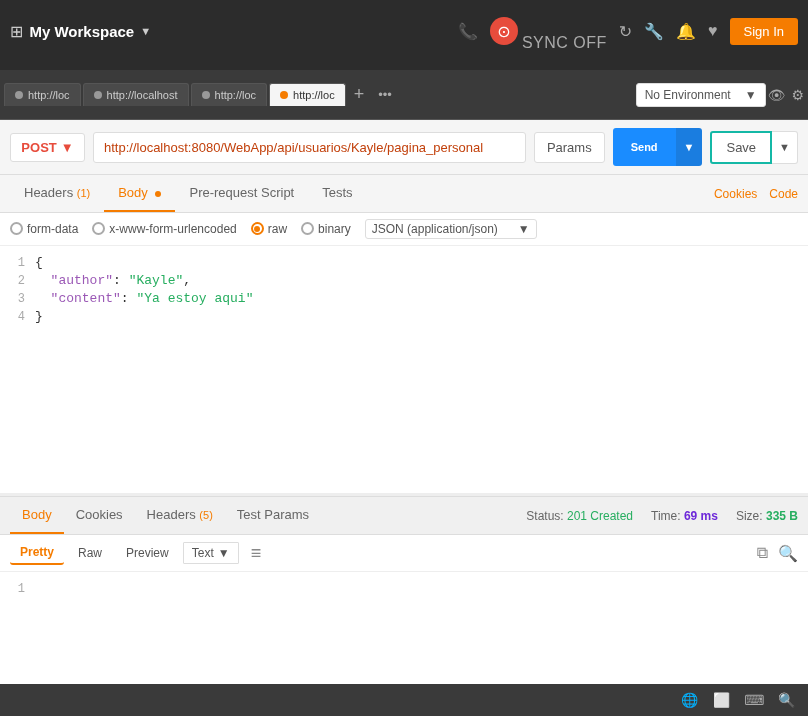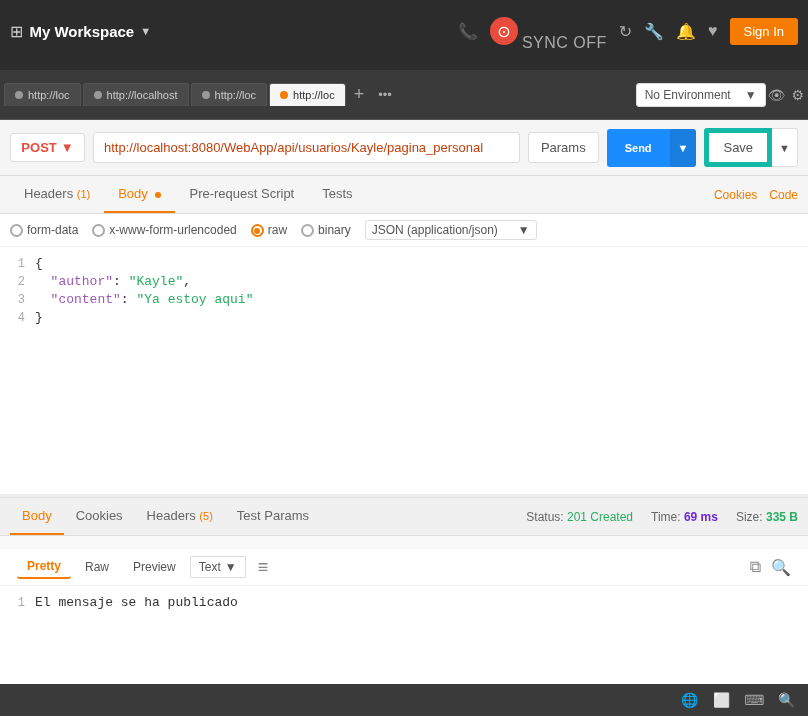--- a/index.html
+++ b/index.html
@@ -100,21 +100,21 @@
     .send-btn {
       background: #1a8cff; color: white; border: none; border-radius: 3px 0 0 3px;
       padding: 13px 18px; font-size: 11px; font-weight: 600; cursor: pointer;
     }
     .send-chevron {
       background: #1a7de0; color: white; border: none; border-radius: 0 3px 3px 0;
       padding: 7px 8px; cursor: pointer; font-size: 11px;
     }
     .save-btn-group { display: flex; }
     .save-btn {
-      background: #fff; border: 5px solid #14b8a6; border-radius: 3px 0 0 3px;
+      background: #fff; border: 2px solid #14b8a6; border-radius: 3px 0 0 3px;
       padding: 7px 14px; font-size: 13px; color: #555; cursor: pointer;
     }
     .save-chevron {
       background: #fff; border: 1px solid #ddd; border-left: none; border-radius: 0 3px 3px 0;
       padding: 7px 7px; cursor: pointer; font-size: 11px; color: #555;
     }
 
     
     .req-tabs {
       background: #f5f5f5;
@@ -135,21 +135,21 @@
 
     
     .body-types {
       background: #fff;
       display: flex;
       align-items: center;
       padding: 6px 10px;
       gap: 14px;
       border-bottom: 1px solid #eee;
     }
-    .radio-option { display: flex; align-items: flex-end; gap: 4px; font-size: 12px; color: #555; cursor: pointer; }
+    .radio-option { display: flex; align-items: flex-start; gap: 4px; font-size: 12px; color: #555; cursor: pointer; }
     .radio-dot {
       width: 13px; height: 13px; border-radius: 50%; border: 2px solid #aaa;
       display: flex; align-items: center; justify-content: center;
     }
     .radio-dot.selected { border-color: #f57c00; }
     .radio-inner { width: 6px; height: 6px; border-radius: 50%; background: #f57c00; }
     .json-badge {
       display: flex; align-items: center; gap: 20px; font-size: 12px; color: #555;
       padding: 2px 6px; border: 1px solid #ddd; border-radius: 3px; cursor: pointer;
     }
@@ -191,22 +191,22 @@
     }
     .resp-tab.active { color: #f57c00; border-bottom: 2px solid #f57c00; }
     .resp-badge { color: #f57c00; font-size: 11px; }
     .resp-status { margin-left: auto; display: flex; gap: 18px; align-items: center; font-size: 12px; color: #666; }
     .status-num { color: #27ae60; }
     .time-val { color: #6d28d9; font-weight: 600; }
     .size-val { color: #27ae60; font-weight: 600; }
 
     
     .resp-body-opts {
-      display: flex; align-items: center; padding: 6px 17px; gap: 4px;
-      background: #fff; border-bottom: 1px solid #eee; margin-top: 13px;
+      display: flex; align-items: center; padding: 6px 10px; gap: 4px;
+      background: #fff; border-bottom: 1px solid #eee;
     }
     .resp-opt-btn {
       padding: 4px 10px; font-size: 12px; color: #555; cursor: pointer;
       border: none; background: none; border-radius: 3px;
     }
     .resp-opt-btn.active { color: #f57c00; font-weight: 600; border-bottom: 2px solid #f57c00; }
     .text-select {
       display: flex; align-items: center; gap: 4px; border: 1px solid #ddd;
       border-radius: 1px; padding: 3px 8px; font-size: 12px; color: #555; cursor: pointer;
       background: #fff;
@@ -401,21 +401,20 @@
     <span style="margin-left:8px;color:#888;font-size:18px;cursor:pointer;">≡</span>
     <div class="resp-icons">
       <span class="resp-icon">⧉</span>
       <span class="resp-icon">🔍</span>
     </div>
   </div>
 
   <div class="resp-code">
     <div class="code-line">
       <span class="line-num">1</span>
-      <span class="line-content">El mensaje se ha publicado</span>
     </div>
   </div>
 </div>
 
 <div class="bottom-bar">
   <span class="bottom-icon">🌐</span>
   <span class="bottom-icon">⬜</span>
   <span class="bottom-icon">⌨</span>
   <span class="bottom-icon">🔍</span>
 </div>

